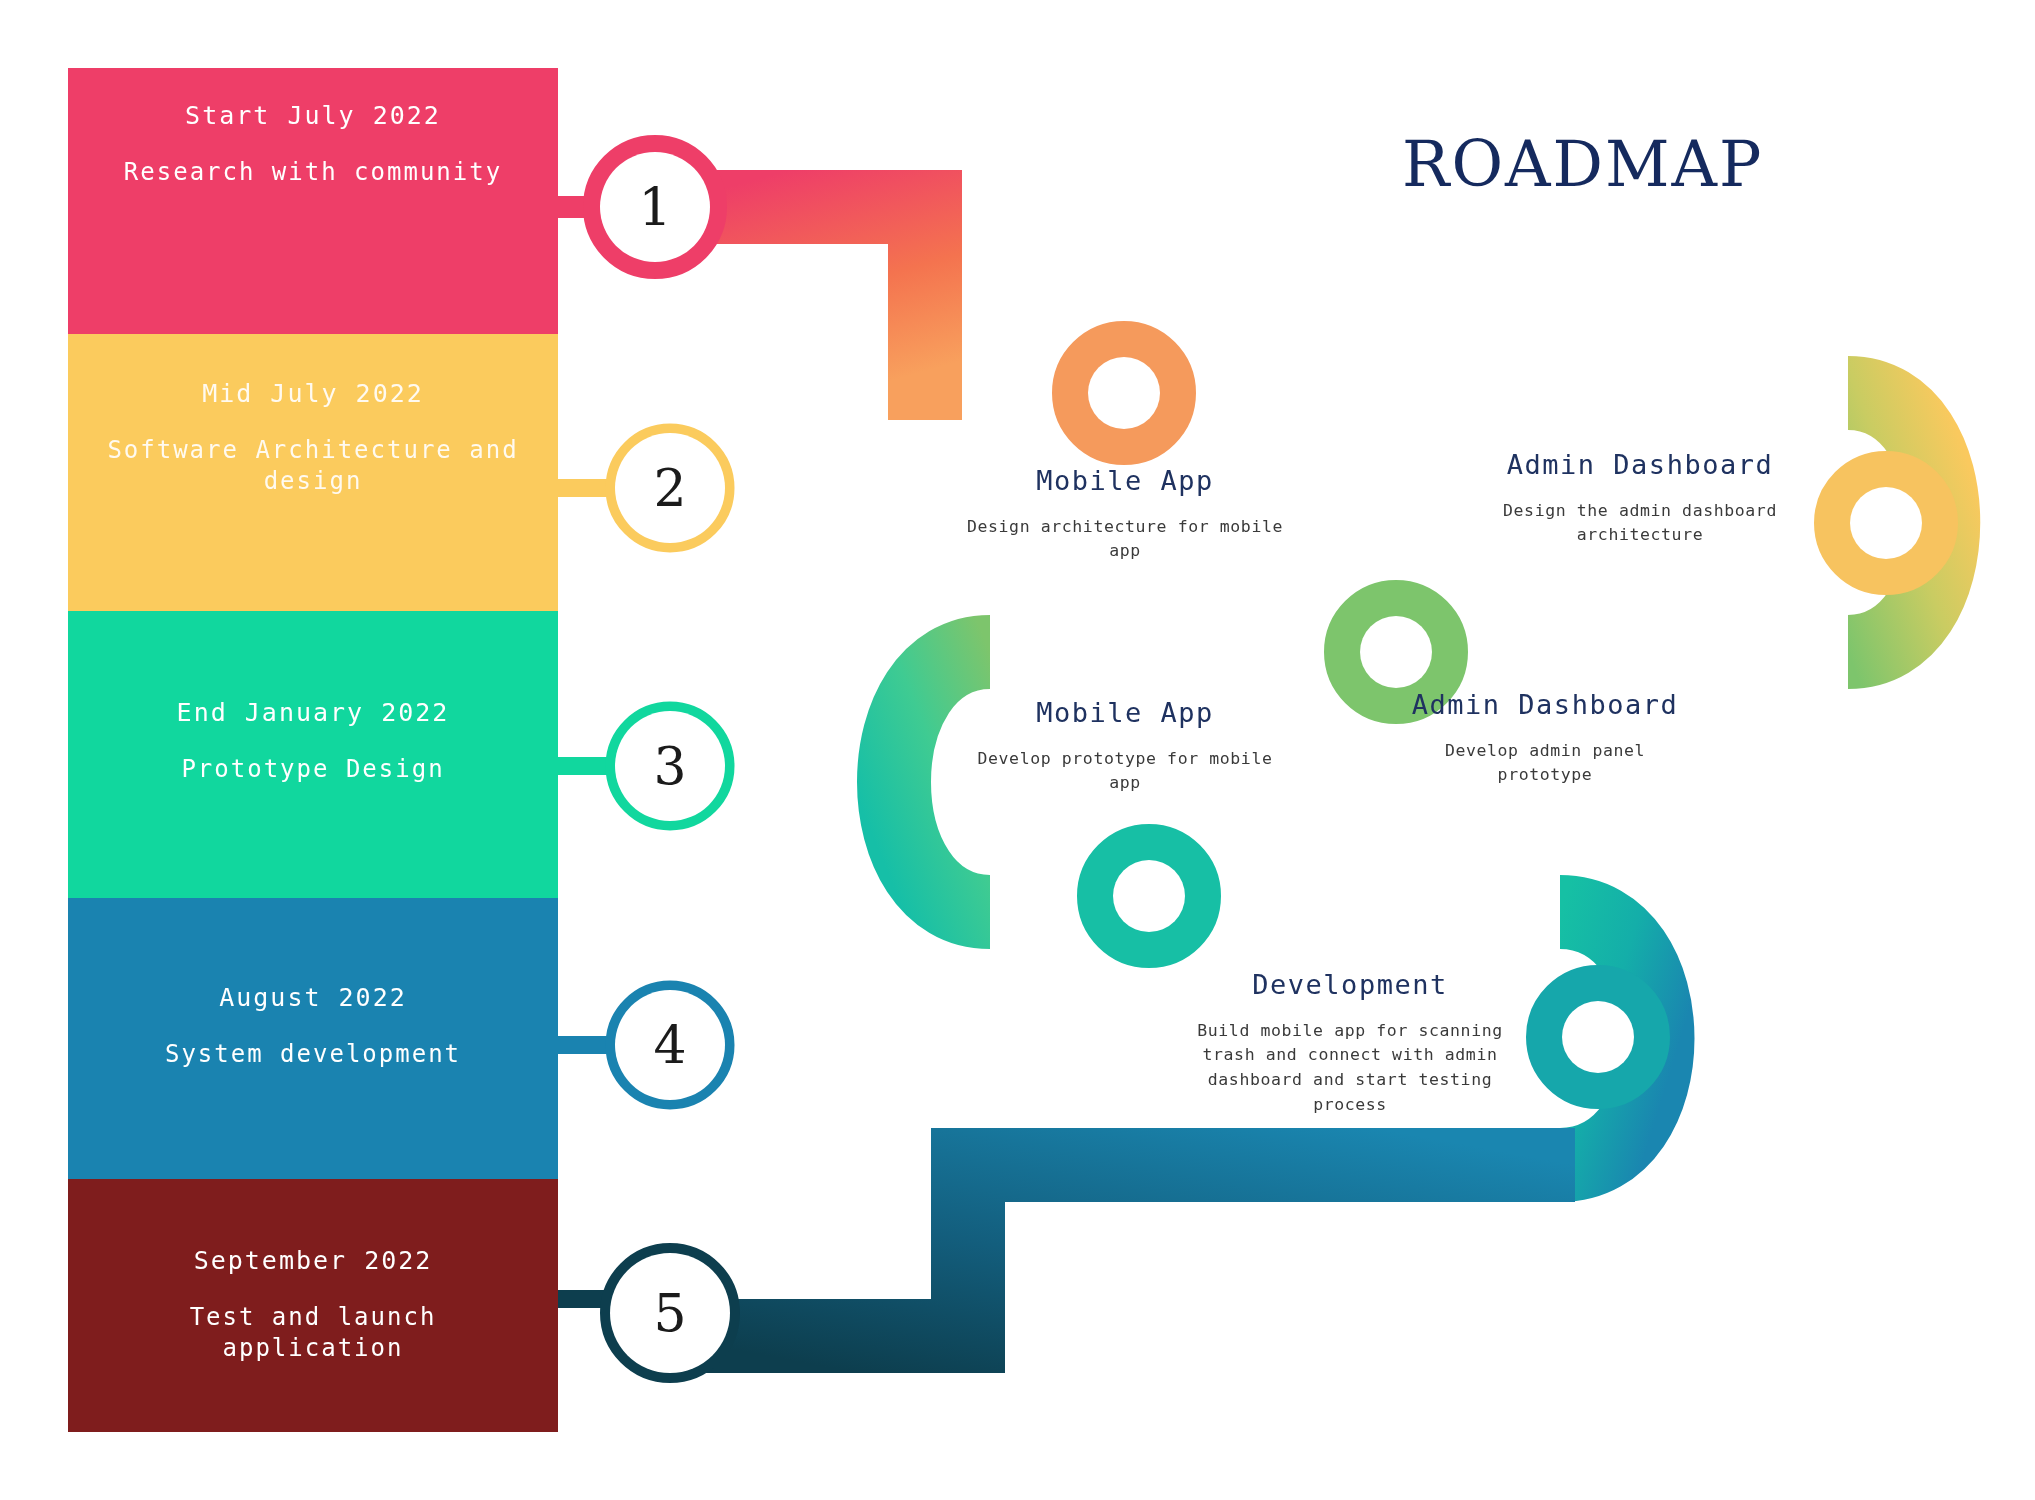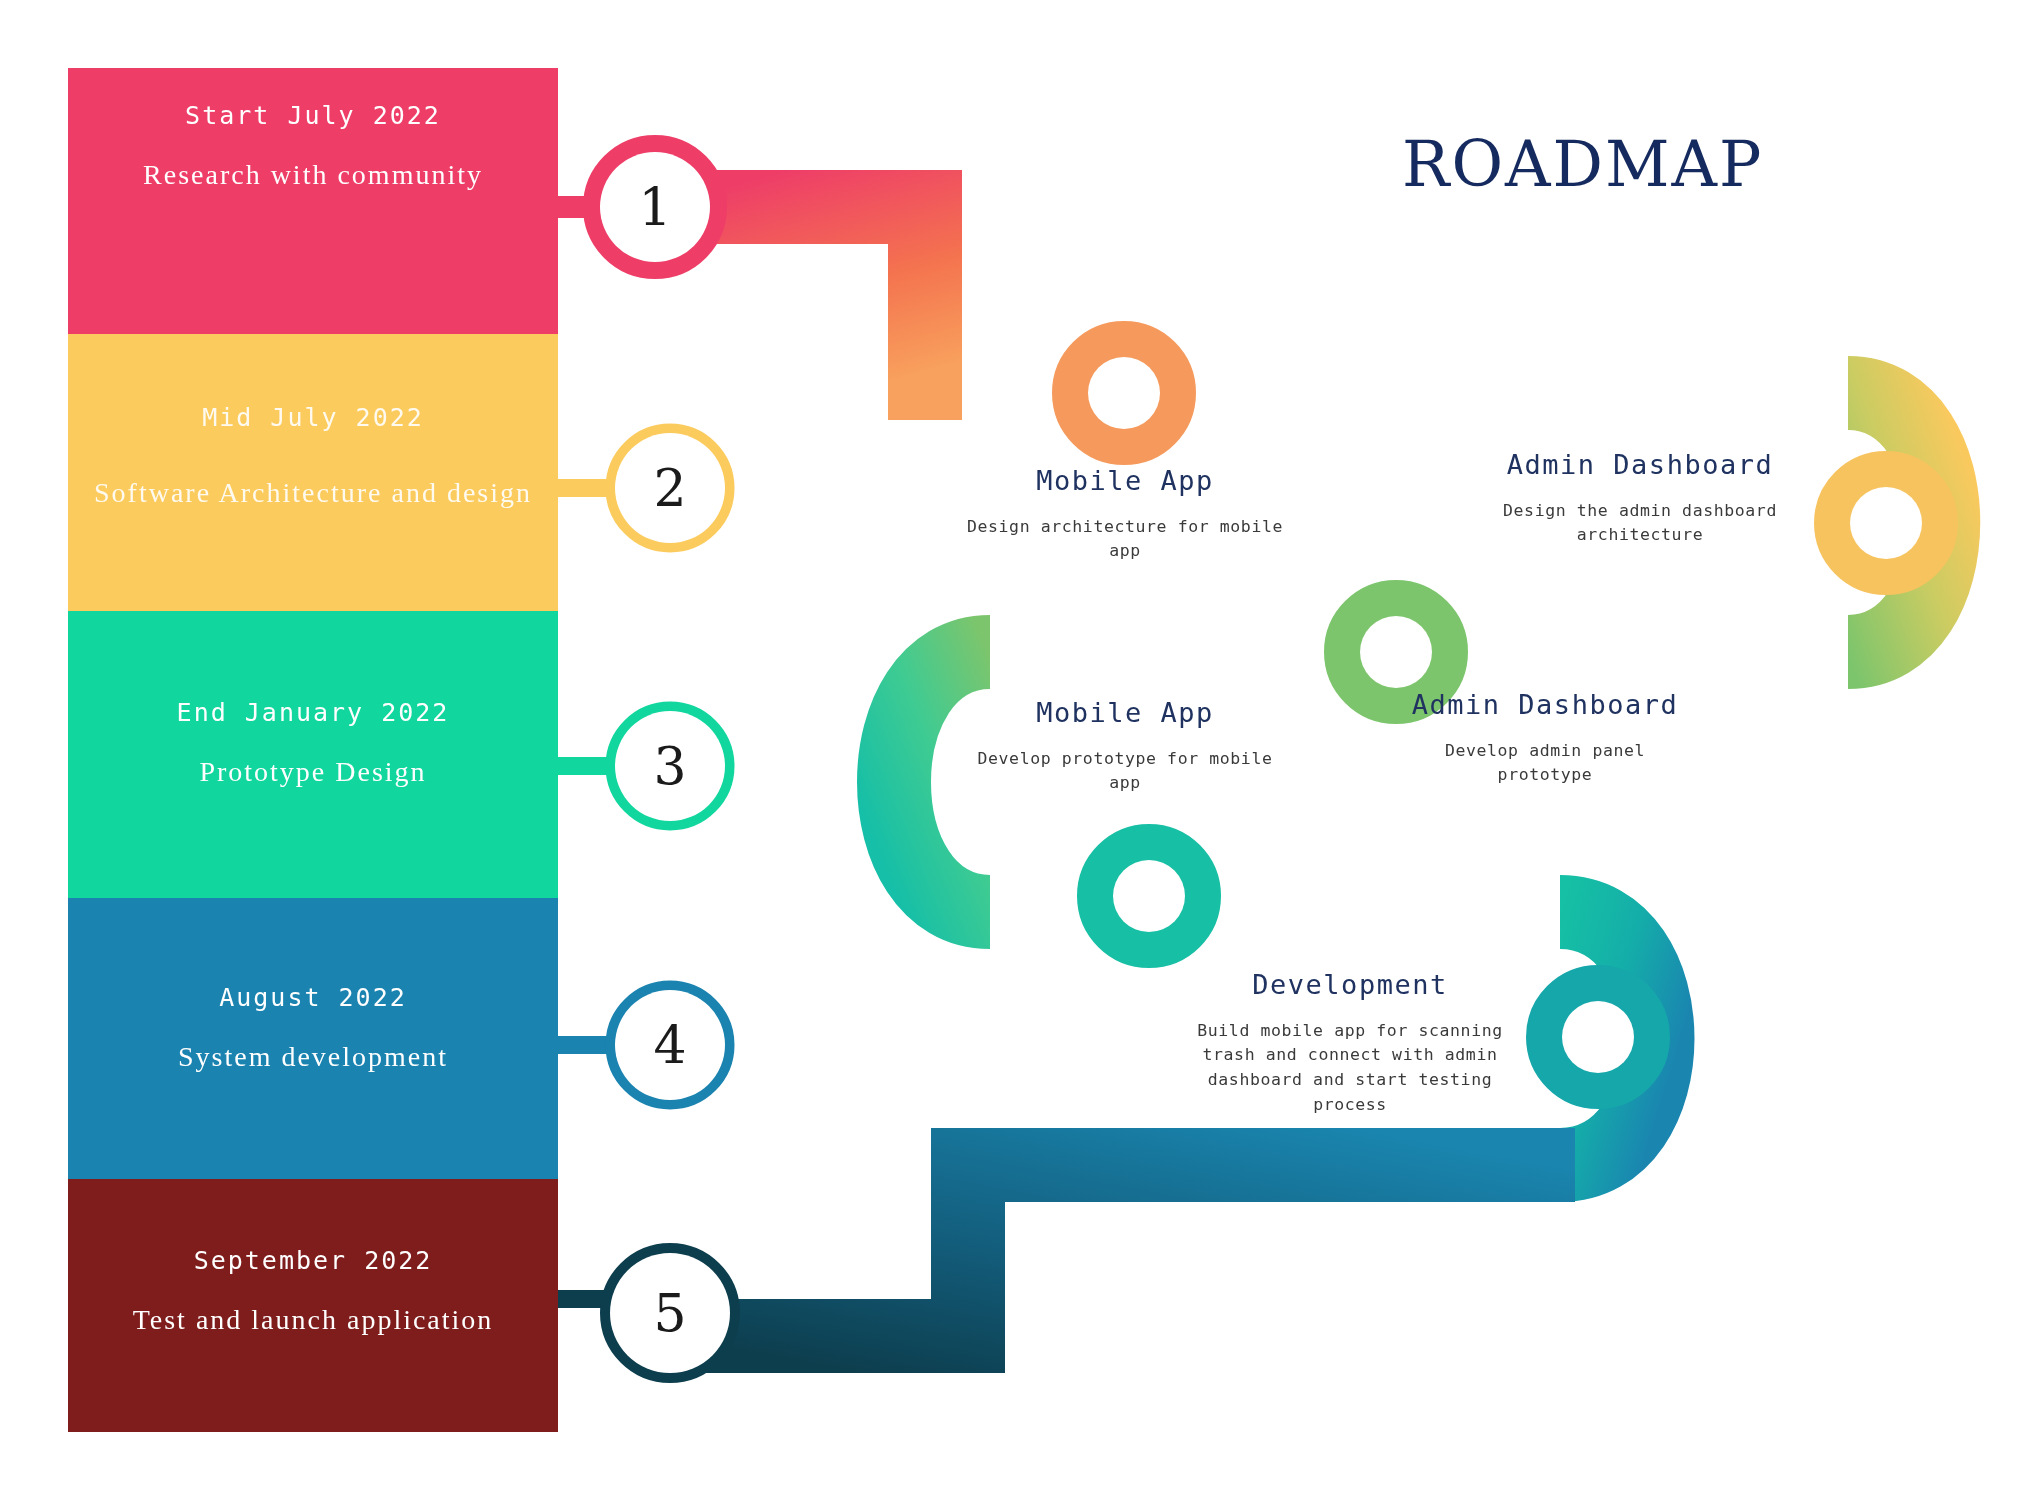--- a/index.html
+++ b/index.html
@@ -12,33 +12,33 @@
   #canvas{position:absolute;inset:0;width:2035px;height:1500px;}
 
   
   .phase-stack{position:absolute;left:68px;top:68px;width:490px;height:1364px;}
   .phase{
     position:absolute;left:0;width:490px;
     display:flex;flex-direction:column;align-items:center;justify-content:center;
     color:#ffffff;text-align:center;box-sizing:border-box;padding:0 26px;
   }
   .phase-date{font-size:25px;letter-spacing:2.0px;line-height:1.25;}
-  .phase-title{font-size:28px;letter-spacing:2.0px;line-height:1.3;margin-top:38px;font-family:Liberation Serif, serif;}
+  .phase-title{font-size:24px;letter-spacing:2.0px;line-height:1.3;margin-top:38px;}
   .p1{top:0px;height:266px;}
   .p2{top:266px;height:277px;}
   .p3{top:543px;height:287px;}
   .p4{top:830px;height:311px;}
   .p5{top:1111px;height:253px;}
   .p1 .phase-date,.p1 .phase-title{color:#ffffff;}
   .p2 .phase-date,.p2 .phase-title{color:#fffaf0;}
 
   
   .p1{justify-content:flex-start;padding-top:32px;}
   .p1 .phase-title{margin-top:26px;}
-  .p2{justify-content:flex-start;padding-top:68px;gap:16px;}
+  .p2{justify-content:flex-start;padding-top:44px;}
   .p2 .phase-title{margin-top:26px;}
   .p3{justify-content:flex-start;padding-top:86px;}
   .p3 .phase-title{margin-top:26px;}
   .p4{justify-content:flex-start;padding-top:84px;}
   .p4 .phase-title{margin-top:26px;}
   .p5{justify-content:flex-start;padding-top:66px;}
   .p5 .phase-title{margin-top:26px;}
 
   
   .step-num{

